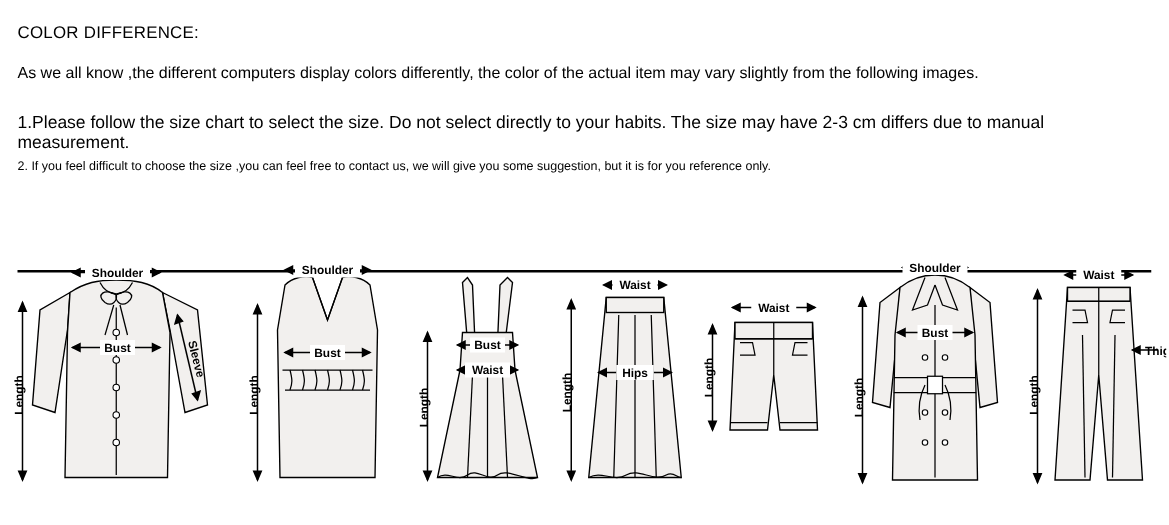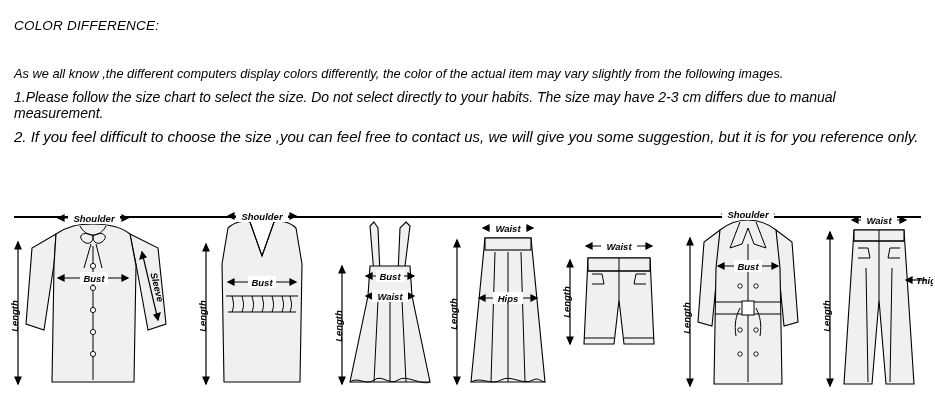--- a/index.html
+++ b/index.html
@@ -12,35 +12,34 @@
     height: 420px;
     font-family: "Liberation Sans", sans-serif;
     color: #000000;
     overflow: hidden;
     position: relative;
   }
   .page {
     position: relative;
     width: 935px;
     height: 420px;
-    font-style: italic;
   }
   .txt-block {
     position: absolute;
     left: 14px;
     right: 10px;
   }
   .heading {
     top: 18px;
     font-size: 13.5px;
     letter-spacing: 0.2px;
   }
-  .line1 { top: 50px; font-size: 12.8px; margin-top: 16px; }
+  .line1 { top: 50px; font-size: 12.8px; }
   .line2 { top: 89px; font-size: 14px; }
-  .line3 { top: 128px; font-size: 15px; }
+  .line3 { top: 128px; font-size: 10px; }
 
   .measure-title {
     position: absolute;
     left: 14px;
     top: 182px;
     font-family: "Liberation Serif", serif;
     font-weight: bold;
     font-size: 25px;
     letter-spacing: 0.3px;
     white-space: nowrap;

